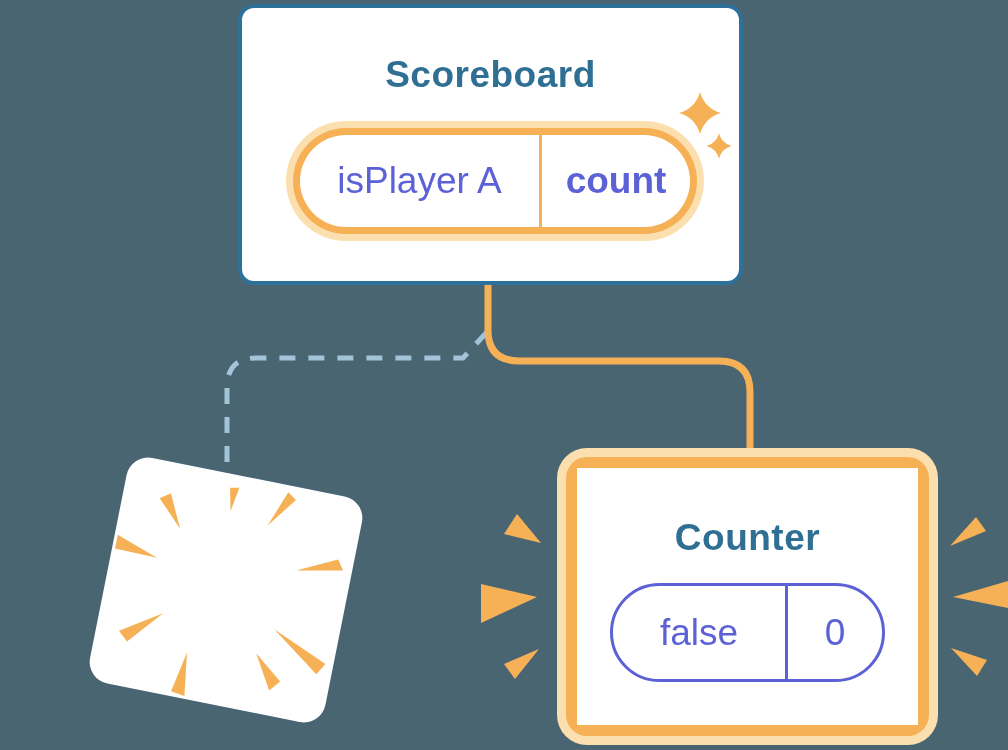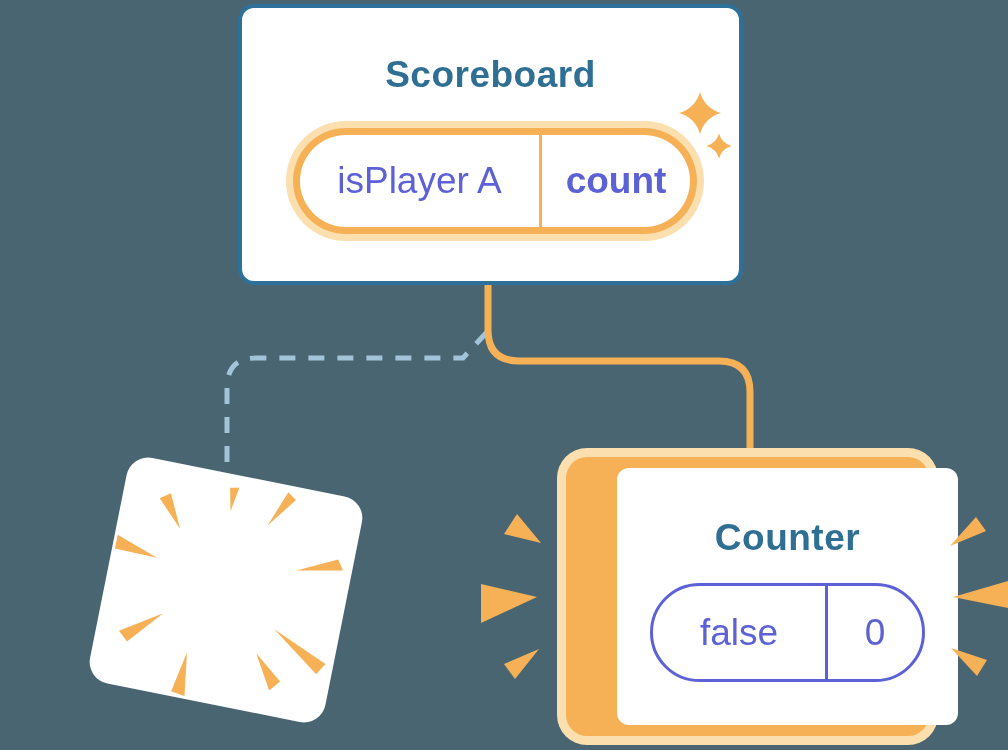--- a/index.html
+++ b/index.html
@@ -114,22 +114,21 @@
     width:363px; height:279px;
     background:var(--accent-orange);
     border-radius:21px;
     padding:11px;
   }
   .counter-inner{
     position:relative;
     box-sizing:border-box;
     width:341px; height:257px;
     background:var(--card-background);
-    border-radius:12px;
-    margin-left:40px;
+    border-radius:0;
   }
   .counter-inner .card-title{top:49px;}
 
   .purple-pill{
     position:absolute;
     left:33px; top:115px;
     width:275px; height:99px;
     box-sizing:border-box;
     background:var(--card-background);
     border:3px solid var(--state-purple);

